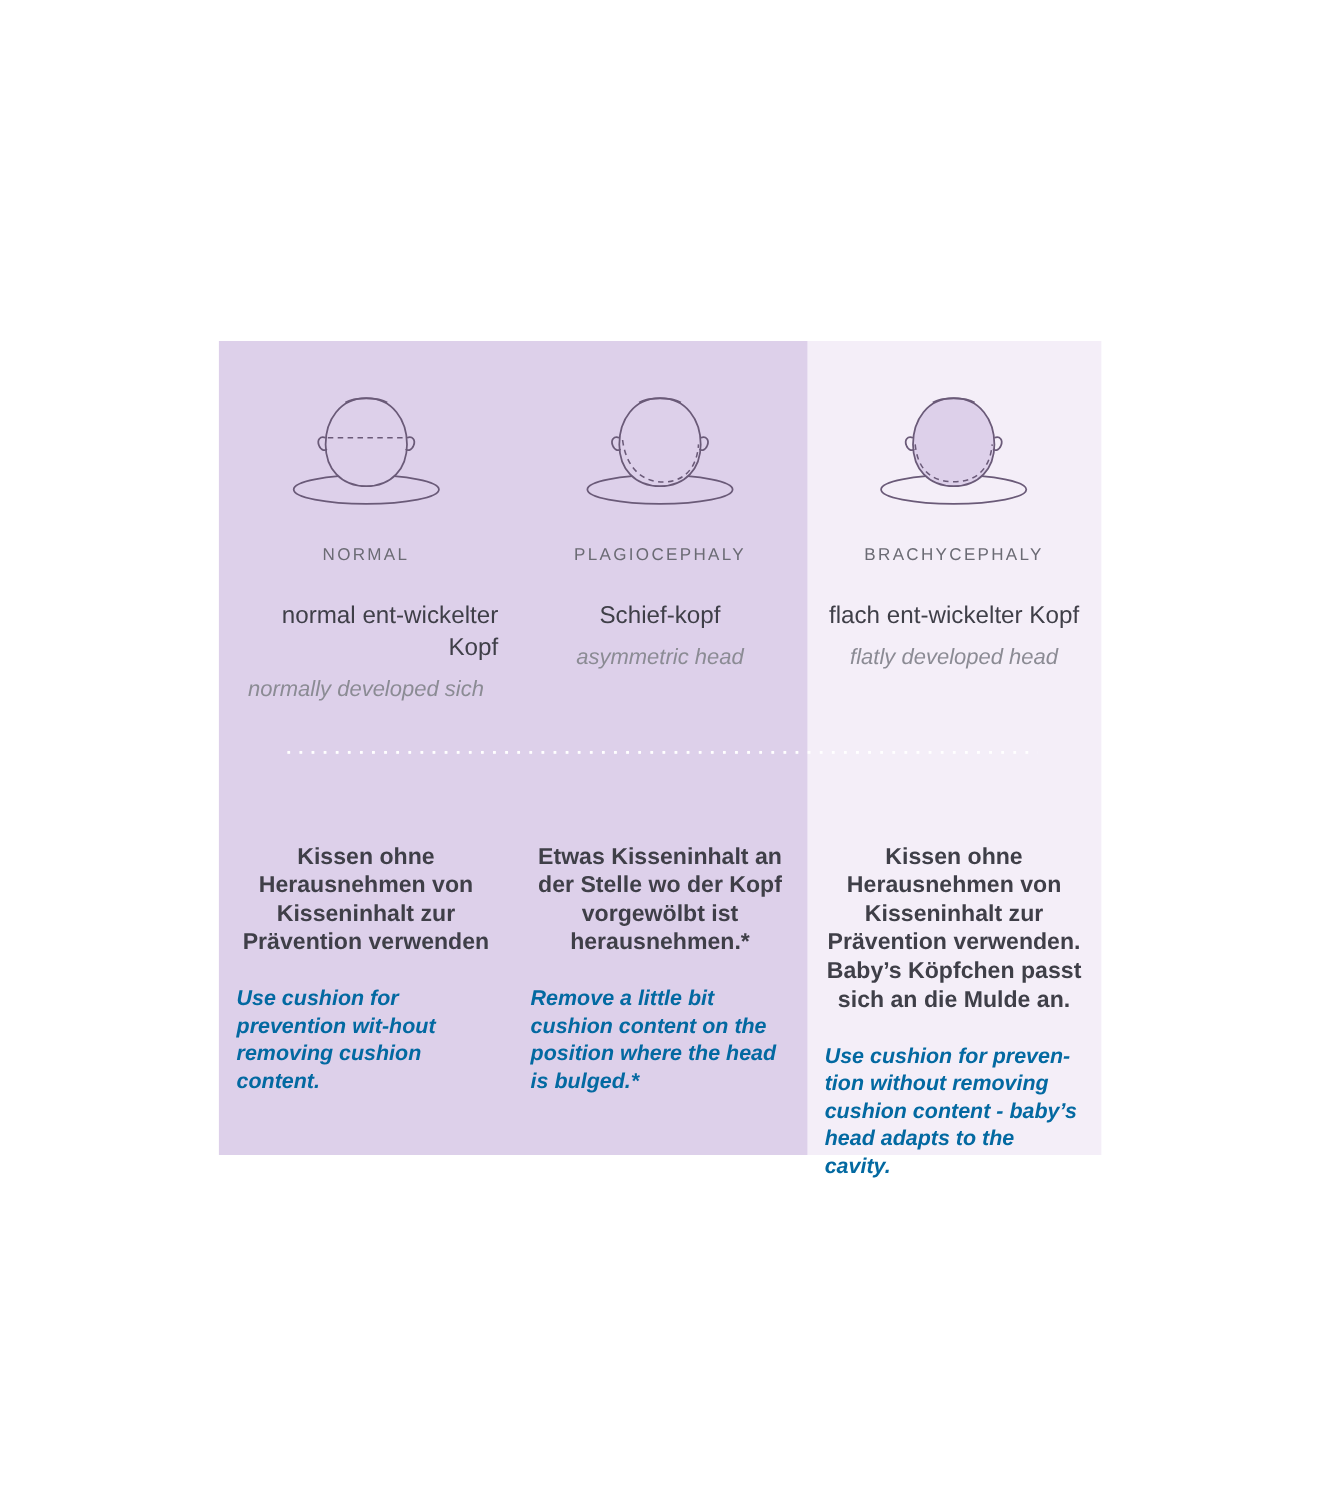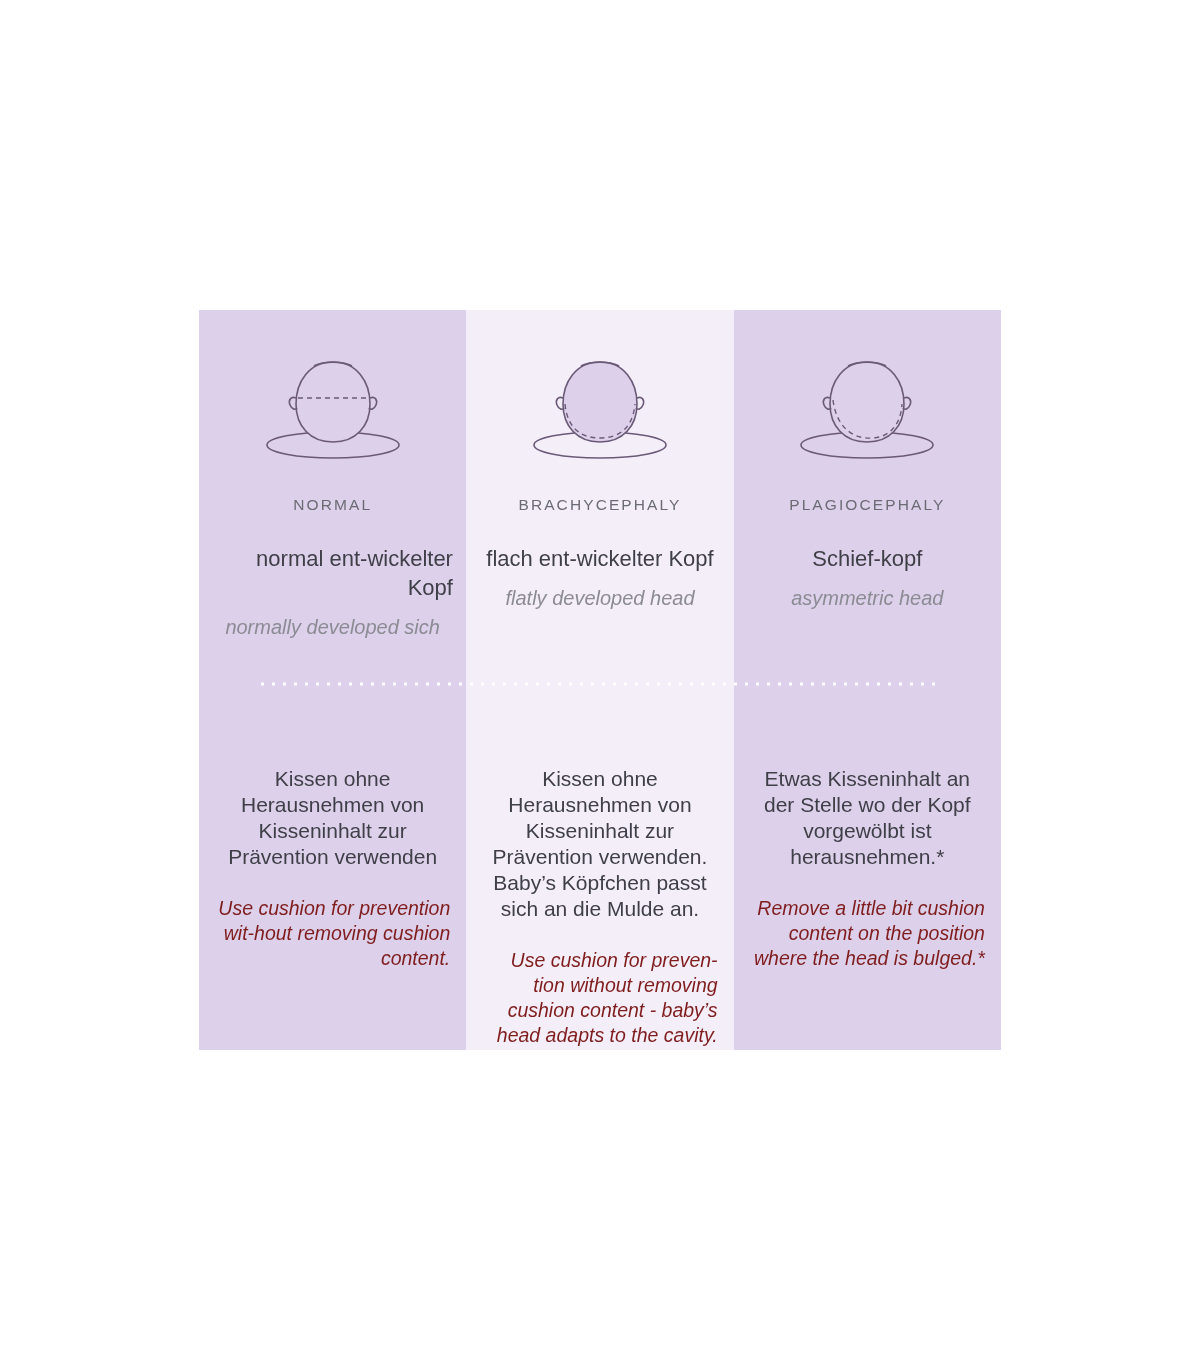--- a/index.html
+++ b/index.html
@@ -83,39 +83,40 @@
     font-size: 21px;
     line-height: 26px;
     color: #3f3f48;
     text-align: center;
     max-width: 88%;
   }
   .body-en {
     margin-top: 26px;
     font-size: 19.5px;
     line-height: 25px;
-    color: #7f1d1d;
+    color: #0369a1;
     font-style: italic;
-    text-align: right;
+    text-align: left;
     max-width: 88%;
   }
   .col-inner {
     display: flex;
     flex-direction: column;
     align-items: center;
     width: 100%;
   }
   .lower {
     position: absolute;
     top: 372px;
     left: 0;
     right: 0;
     display: flex;
     flex-direction: column;
     align-items: center;
+    font-weight: bold;
   }
 </style>
 </head>
 <body>
 
 <div id="infographic">
 
   <div class="column">
     <div class="col-inner">
       <div class="icon-wrap">
@@ -131,20 +132,42 @@
       <div class="label">NORMAL</div>
       <div class="title-de">normal ent-wickelter Kopf</div>
       <div class="title-en">normally developed sich</div>
     </div>
     <div class="lower">
       <div class="body-de">Kissen ohne Herausnehmen von Kisseninhalt zur Prävention verwenden</div>
       <div class="body-en">Use cushion for prevention wit-hout removing cushion content.</div>
     </div>
   </div>
 
+  <div class="column">
+    <div class="col-inner">
+      <div class="icon-wrap">
+        <svg width="170" height="120" viewBox="0 0 170 120" aria-hidden="true">
+          <ellipse cx="85" cy="93" rx="66" ry="13" fill="none" stroke="#6a5a78" stroke-width="1.6"></ellipse>
+          <path d="M85 10 C 61 10, 48 30, 48 52 C 48 74, 62 90, 85 90 C 108 90, 122 74, 122 52 C 122 30, 109 10, 85 10 Z" fill="#ddd0ea" stroke="#6a5a78" stroke-width="1.6"></path>
+          <path d="M66 14 C 74 9, 96 9, 104 14" fill="none" stroke="#6a5a78" stroke-width="1.6"></path>
+          <path d="M48 46 C 43 44, 40 48, 42 53 C 44 58, 48 58, 49 56" fill="none" stroke="#6a5a78" stroke-width="1.6"></path>
+          <path d="M122 46 C 127 44, 130 48, 128 53 C 126 58, 122 58, 121 56" fill="none" stroke="#6a5a78" stroke-width="1.6"></path>
+          <path d="M51 48 C 54 72, 68 88, 92 86 C 110 84, 119 70, 120 52" fill="none" stroke="#6a5a78" stroke-width="1.4" stroke-dasharray="5 4"></path>
+        </svg>
+      </div>
+      <div class="label">PLAGIOCEPHALY</div>
+      <div class="title-de">Schief-kopf</div>
+      <div class="title-en">asymmetric head</div>
+    </div>
+    <div class="lower">
+      <div class="body-de">Etwas Kisseninhalt an der Stelle wo der Kopf vorgewölbt ist herausnehmen.*</div>
+      <div class="body-en">Remove a little bit cushion content on the position where the head is bulged.*</div>
+    </div>
+  </div>
+
   <div class="column highlight">
     <div class="col-inner">
       <div class="icon-wrap">
         <svg width="170" height="120" viewBox="0 0 170 120" aria-hidden="true">
           <ellipse cx="85" cy="93" rx="66" ry="13" fill="none" stroke="#6a5a78" stroke-width="1.6"></ellipse>
           <path d="M85 10 C 61 10, 48 30, 48 52 C 48 74, 62 90, 85 90 C 108 90, 122 74, 122 52 C 122 30, 109 10, 85 10 Z" fill="#ddd0ea" stroke="#6a5a78" stroke-width="1.6"></path>
           <path d="M66 14 C 74 9, 96 9, 104 14" fill="none" stroke="#6a5a78" stroke-width="1.6"></path>
           <path d="M48 46 C 43 44, 40 48, 42 53 C 44 58, 48 58, 49 56" fill="none" stroke="#6a5a78" stroke-width="1.6"></path>
           <path d="M122 46 C 127 44, 130 48, 128 53 C 126 58, 122 58, 121 56" fill="none" stroke="#6a5a78" stroke-width="1.6"></path>
           <path d="M50 52 C 52 74, 64 86, 85 86 C 106 86, 118 74, 120 52" fill="none" stroke="#6a5a78" stroke-width="1.4" stroke-dasharray="5 4"></path>
@@ -153,36 +176,14 @@
       <div class="label">BRACHYCEPHALY</div>
       <div class="title-de">flach ent-wickelter Kopf</div>
       <div class="title-en">flatly developed head</div>
     </div>
     <div class="lower">
       <div class="body-de">Kissen ohne Herausnehmen von Kisseninhalt zur Prävention verwenden. Baby’s Köpfchen passt sich an die Mulde an.</div>
       <div class="body-en">Use cushion for preven-tion without removing cushion content - baby’s head adapts to the cavity.</div>
     </div>
   </div>
 
-  <div class="column">
-    <div class="col-inner">
-      <div class="icon-wrap">
-        <svg width="170" height="120" viewBox="0 0 170 120" aria-hidden="true">
-          <ellipse cx="85" cy="93" rx="66" ry="13" fill="none" stroke="#6a5a78" stroke-width="1.6"></ellipse>
-          <path d="M85 10 C 61 10, 48 30, 48 52 C 48 74, 62 90, 85 90 C 108 90, 122 74, 122 52 C 122 30, 109 10, 85 10 Z" fill="#ddd0ea" stroke="#6a5a78" stroke-width="1.6"></path>
-          <path d="M66 14 C 74 9, 96 9, 104 14" fill="none" stroke="#6a5a78" stroke-width="1.6"></path>
-          <path d="M48 46 C 43 44, 40 48, 42 53 C 44 58, 48 58, 49 56" fill="none" stroke="#6a5a78" stroke-width="1.6"></path>
-          <path d="M122 46 C 127 44, 130 48, 128 53 C 126 58, 122 58, 121 56" fill="none" stroke="#6a5a78" stroke-width="1.6"></path>
-          <path d="M51 48 C 54 72, 68 88, 92 86 C 110 84, 119 70, 120 52" fill="none" stroke="#6a5a78" stroke-width="1.4" stroke-dasharray="5 4"></path>
-        </svg>
-      </div>
-      <div class="label">PLAGIOCEPHALY</div>
-      <div class="title-de">Schief-kopf</div>
-      <div class="title-en">asymmetric head</div>
-    </div>
-    <div class="lower">
-      <div class="body-de">Etwas Kisseninhalt an der Stelle wo der Kopf vorgewölbt ist herausnehmen.*</div>
-      <div class="body-en">Remove a little bit cushion content on the position where the head is bulged.*</div>
-    </div>
-  </div>
-
   <div class="divider-row"></div>
 </div>
 
 </body></html>

